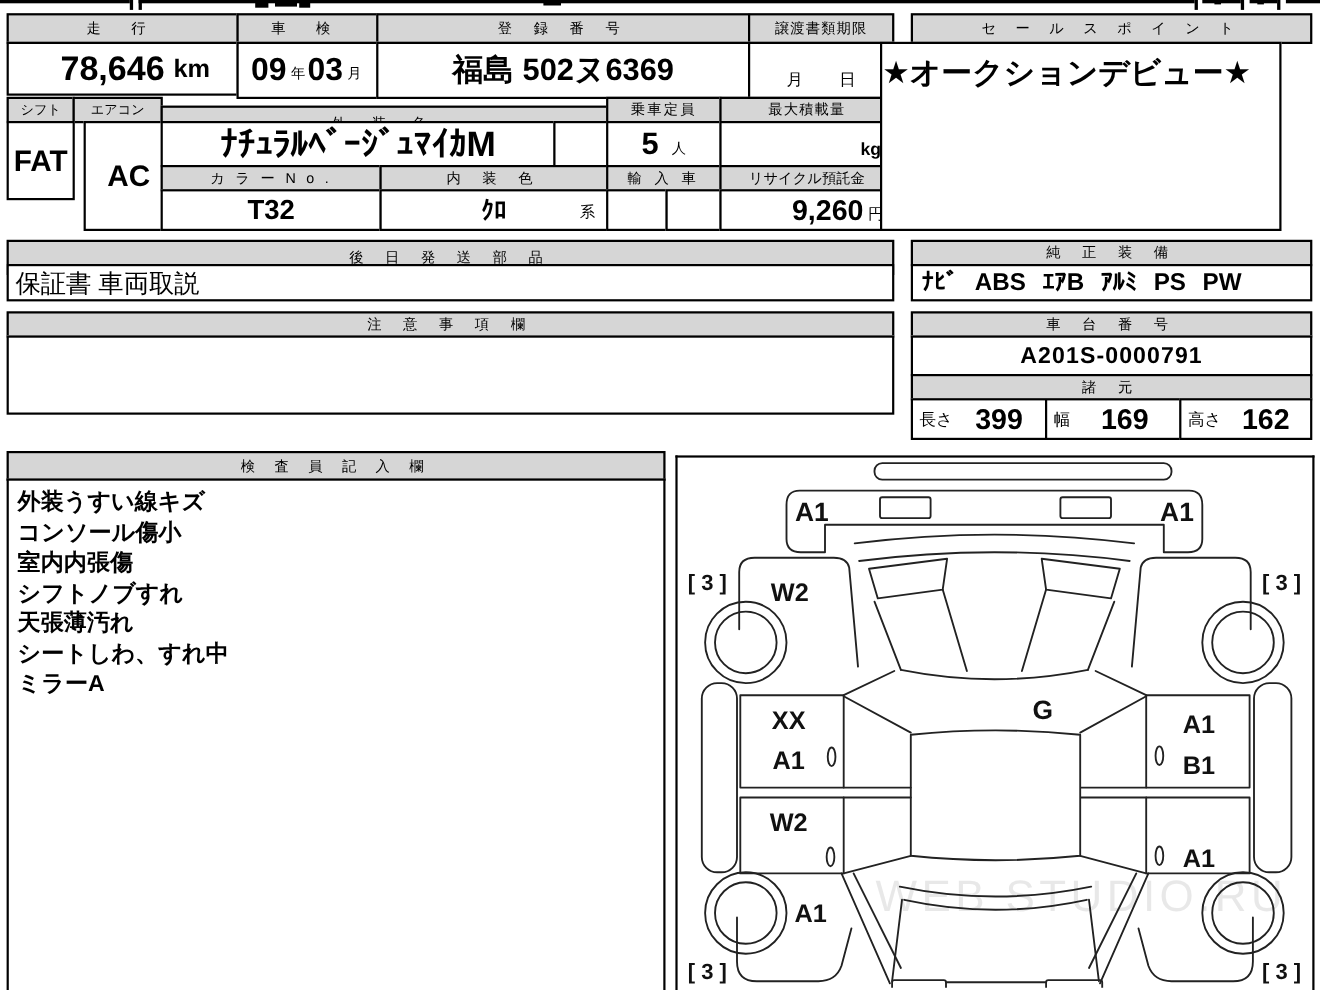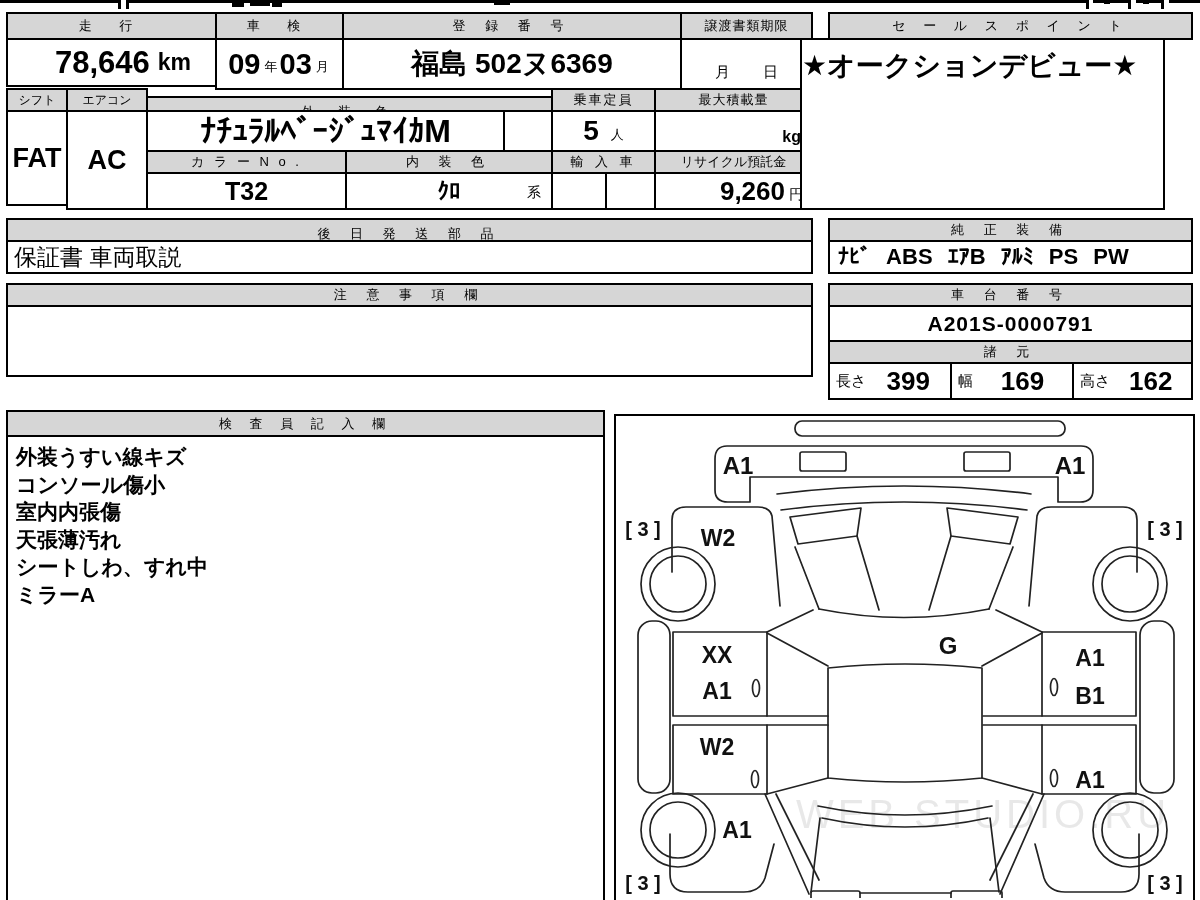--- a/index.html
+++ b/index.html
@@ -60,22 +60,22 @@
     <span>月</span>
     <span>日</span>
   </div>
 
   <div class="cell hdr" style="left:6px;top:88px;width:62px;height:24px;font-size:12px">シフト</div>
   <div class="cell hdr" style="left:66px;top:88px;width:82px;height:24px;font-size:12px">エアコン</div>
   <div class="cell hdr" style="left:146px;top:96px;width:407px;height:32px;letter-spacing:10px">外 装 色</div>
   <div class="cell hdr" style="left:551px;top:88px;width:105px;height:24px;letter-spacing:2px">乗車定員</div>
   <div class="cell hdr" style="left:654px;top:88px;width:159px;height:24px;letter-spacing:1px">最大積載量</div>
 
-  <div class="cell val" style="left:6px;top:110px;width:62px;height:96px;font-size:27px">FAT</div>
-  <div class="cell val" style="left:66px;top:110px;width:82px;height:100px;font-size:27px">AC</div>
+  <div class="cell val" style="left:6px;top:110px;width:62px;height:72px;font-size:27px">FAT</div>
+  <div class="cell val" style="left:76px;top:110px;width:82px;height:100px;font-size:27px">AC</div>
 
   <div class="cell val" style="left:146px;top:110px;width:359px;height:42px;font-size:32px">ﾅﾁｭﾗﾙﾍﾞｰｼﾞｭﾏｲｶM</div>
   <div class="cell" style="left:503px;top:110px;width:50px;height:42px"></div>
 
   <div class="cell val" style="left:551px;top:110px;width:105px;height:42px">
     <span style="font-size:28px">5</span>
     <span style="font-size:13px;font-weight:400;margin:8px 0 0 12px">人</span>
   </div>
   <div class="cell" style="left:654px;top:110px;width:159px;height:42px;display:flex;align-items:flex-end;justify-content:flex-end;padding:0 10px 4px 0;font-size:16px;font-weight:600">kg</div>
 
@@ -123,20 +123,21 @@
   <div class="cell" style="left:1072px;top:362px;width:121px;height:38px;display:flex;align-items:center;padding-left:6px">
     <span style="font-size:15px">高さ</span>
     <span style="font-size:26px;font-weight:700;flex:1;text-align:center">162</span>
   </div>
 
   <div class="cell hdr" style="left:6px;top:410px;width:599px;height:27px;letter-spacing:7px">検 査 員 記 入 欄</div>
   <div class="cell nb" style="left:6px;top:435px;width:599px;height:465px;padding:6px 8px;font-size:21px;font-weight:700;line-height:27.5px">
     <div>外装うすい線キズ</div>
     <div>コンソール傷小</div>
     <div>室内内張傷</div>
+    <div>シフトノブすれ</div>
     <div>天張薄汚れ</div>
     <div>シートしわ、すれ中</div>
     <div>ミラーA</div>
   </div>
 
   <div class="cell nb" style="left:614px;top:414px;width:581px;height:486px">
     <svg width="577" height="482" viewBox="0 0 577 482" style="position:absolute;left:0;top:0">
 
       <text x="367" y="412" text-anchor="middle" font-size="40" letter-spacing="4" style="fill:#9a9a9a;opacity:0.22;font-weight:400">WEB STUDIO.RU</text>
 

